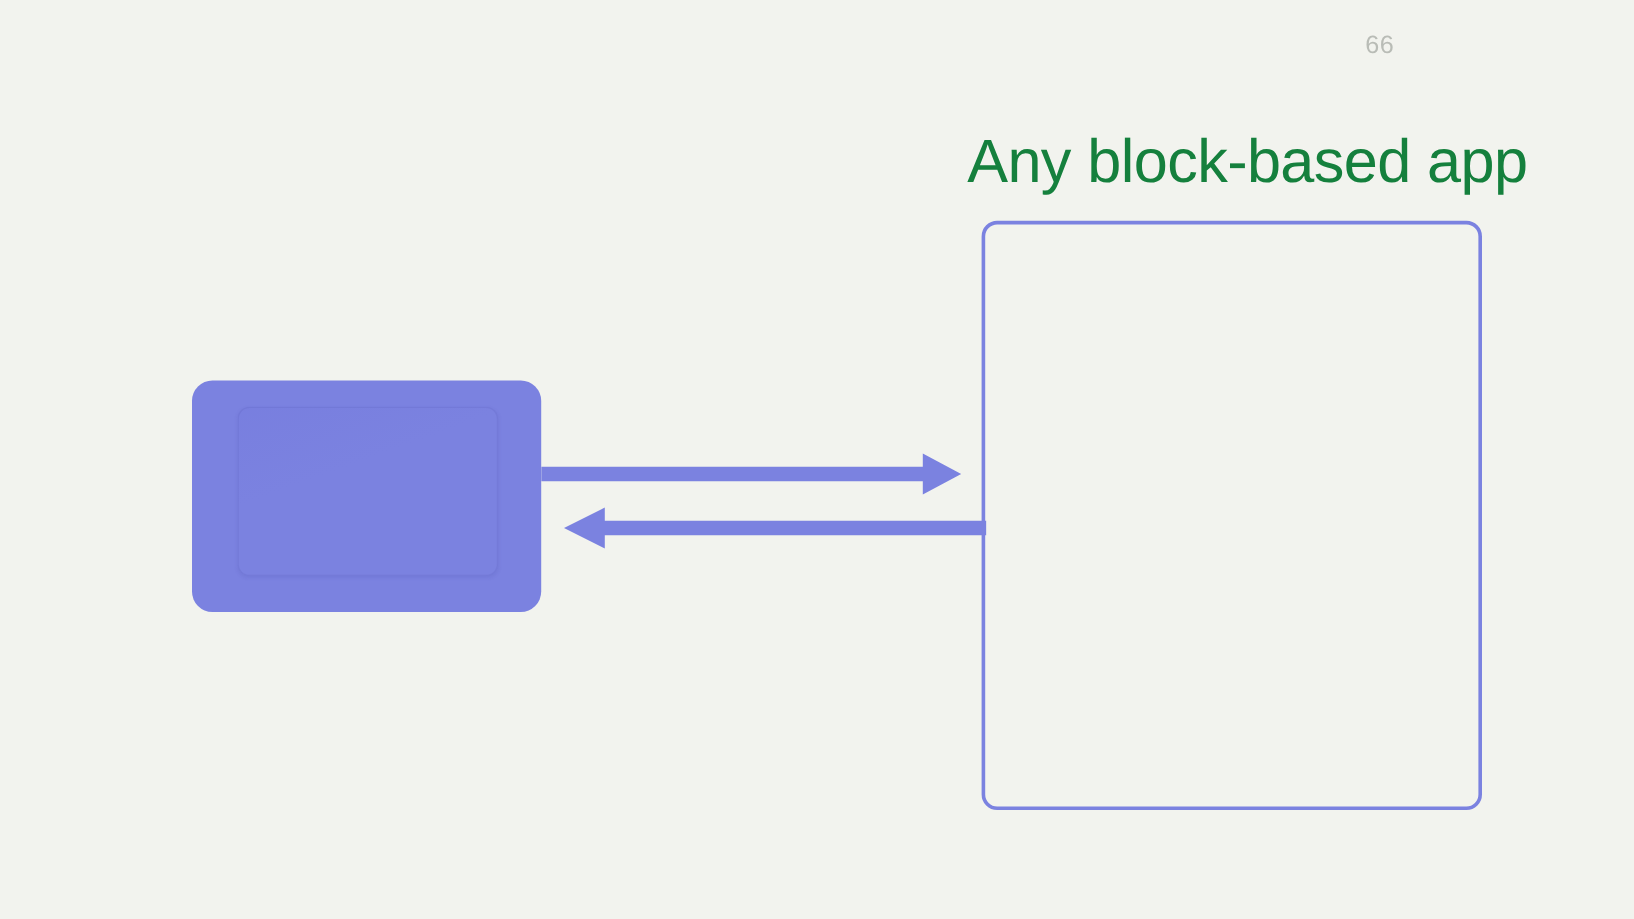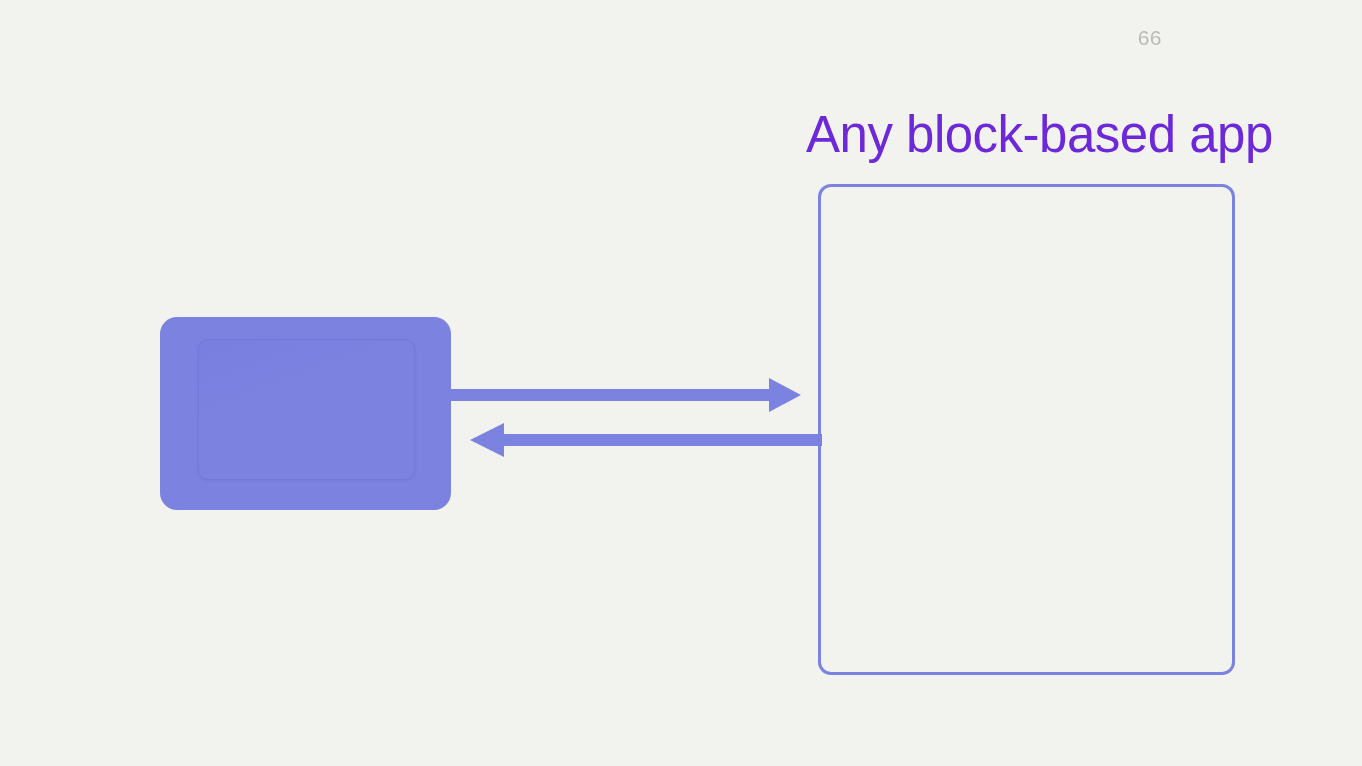--- a/index.html
+++ b/index.html
@@ -35,21 +35,21 @@
     font-family: "Liberation Sans", sans-serif;
     user-select: none;
   }
 
   
   .label {
     position: absolute;
     font-family: "Liberation Sans", sans-serif;
     font-size: 51px;
     font-weight: 400;
-    color: #6d28d9;
+    color: #15803d;
     white-space: nowrap;
     letter-spacing: -0.5px;
     line-height: 1;
   }
   #label-any-block {
     left: 201px;
     top: 236px;
   }
   #label-any-block-based-app {
     left: 806px;

